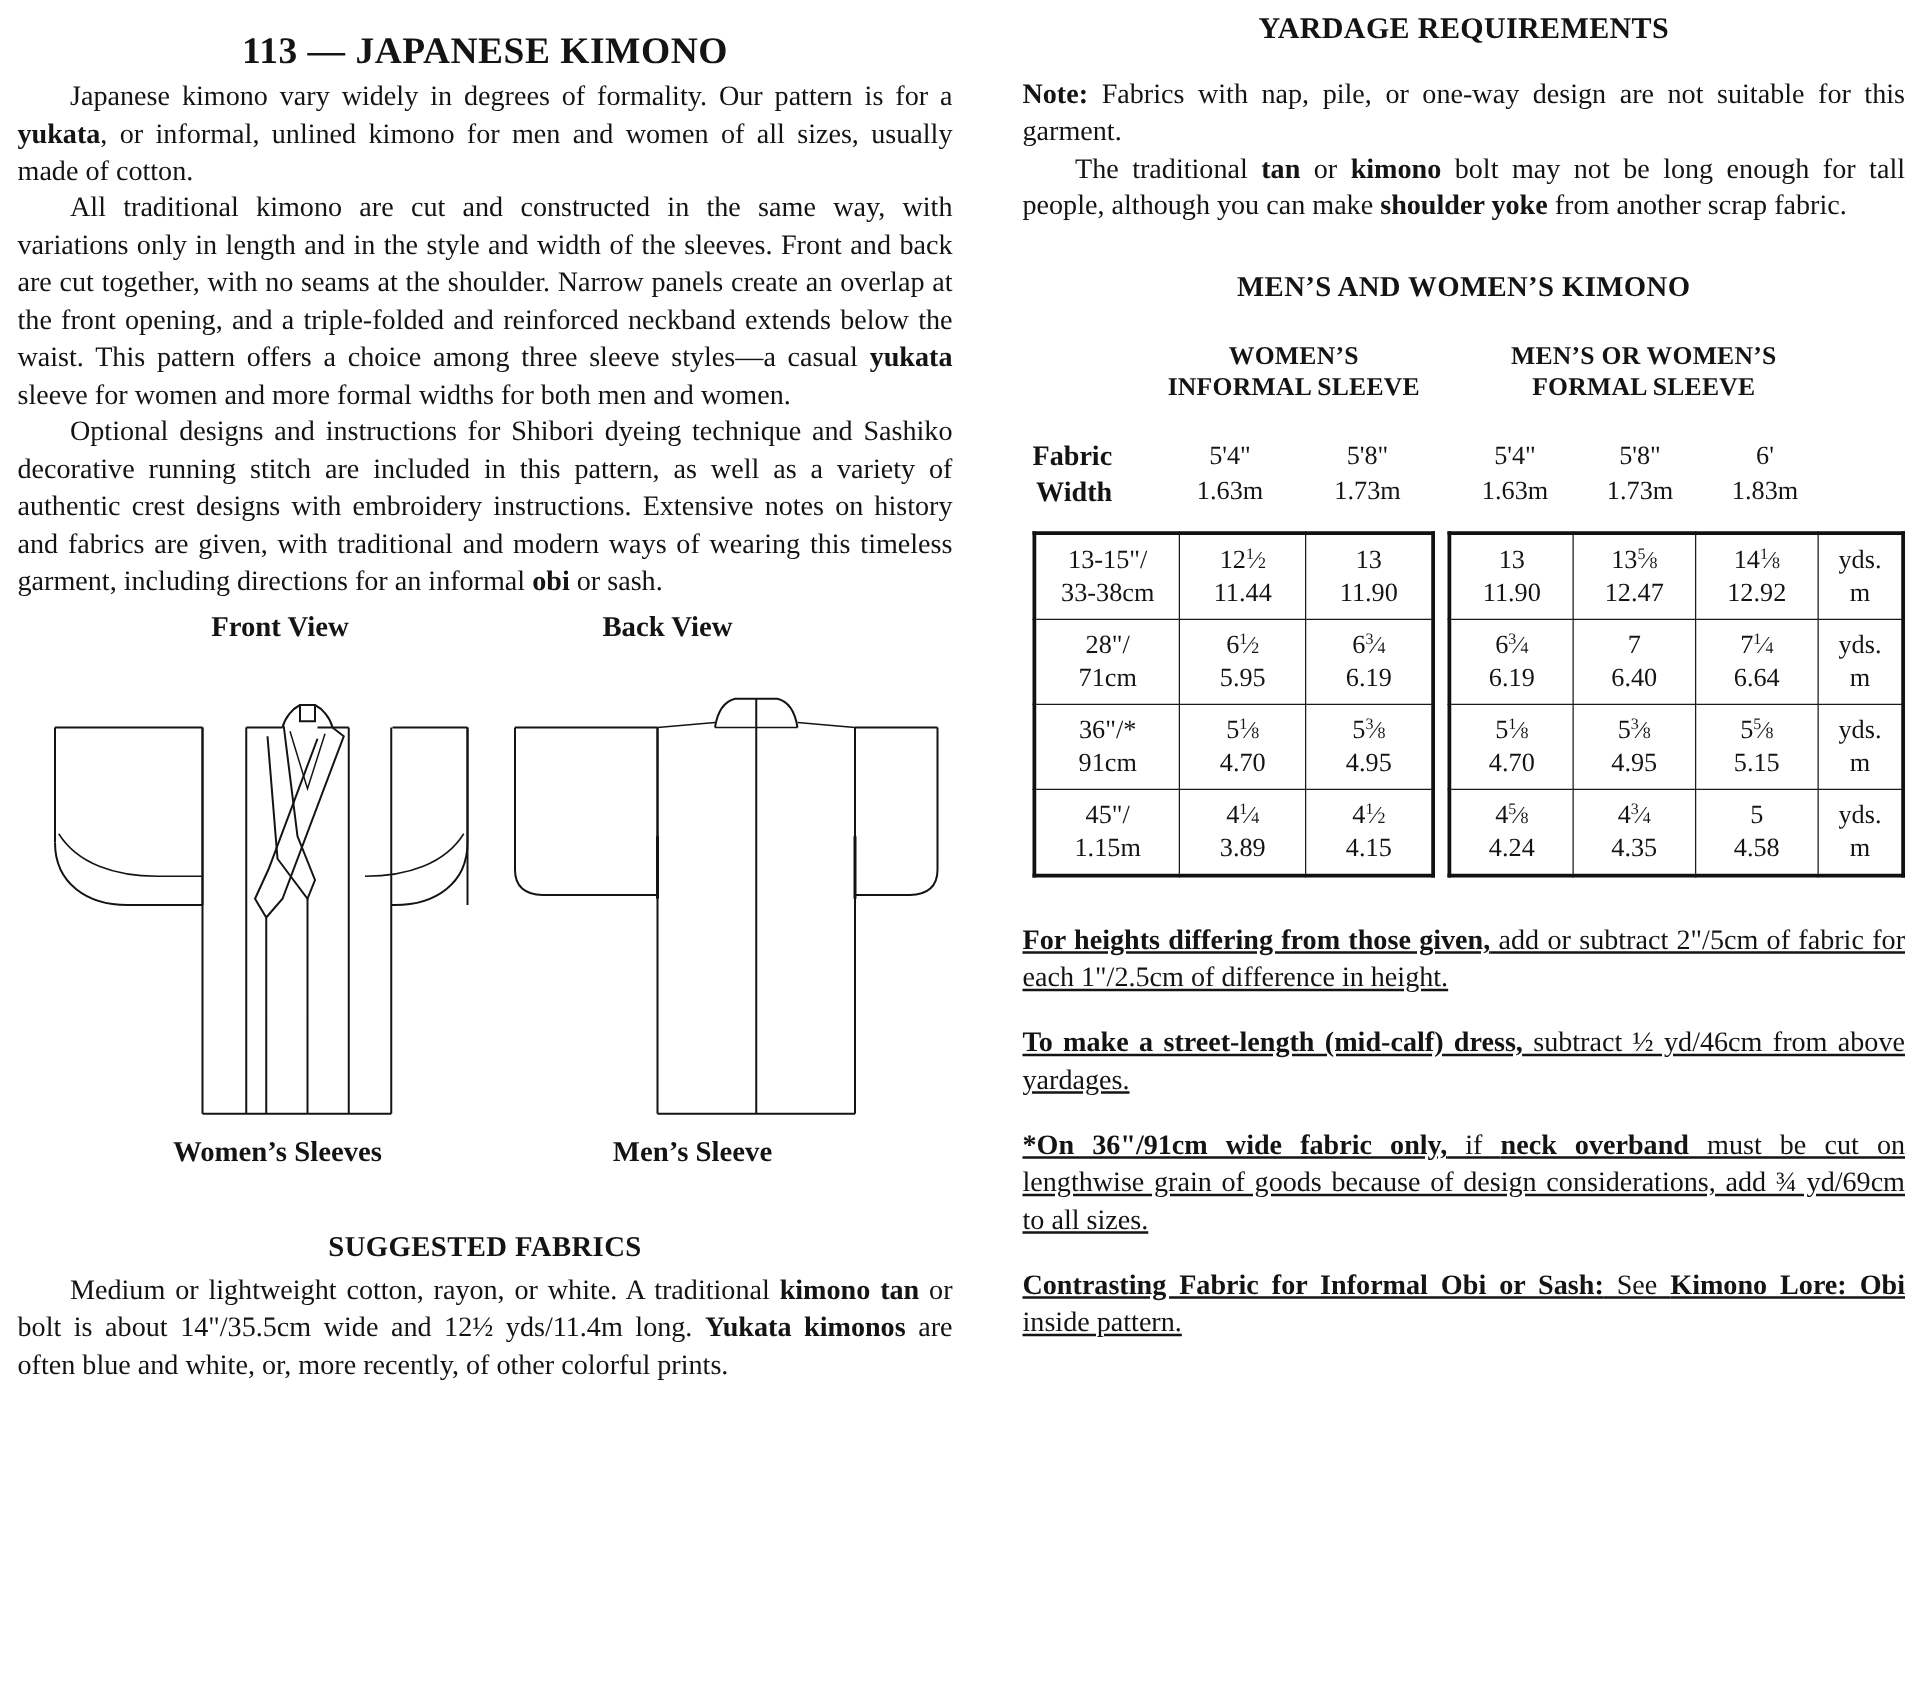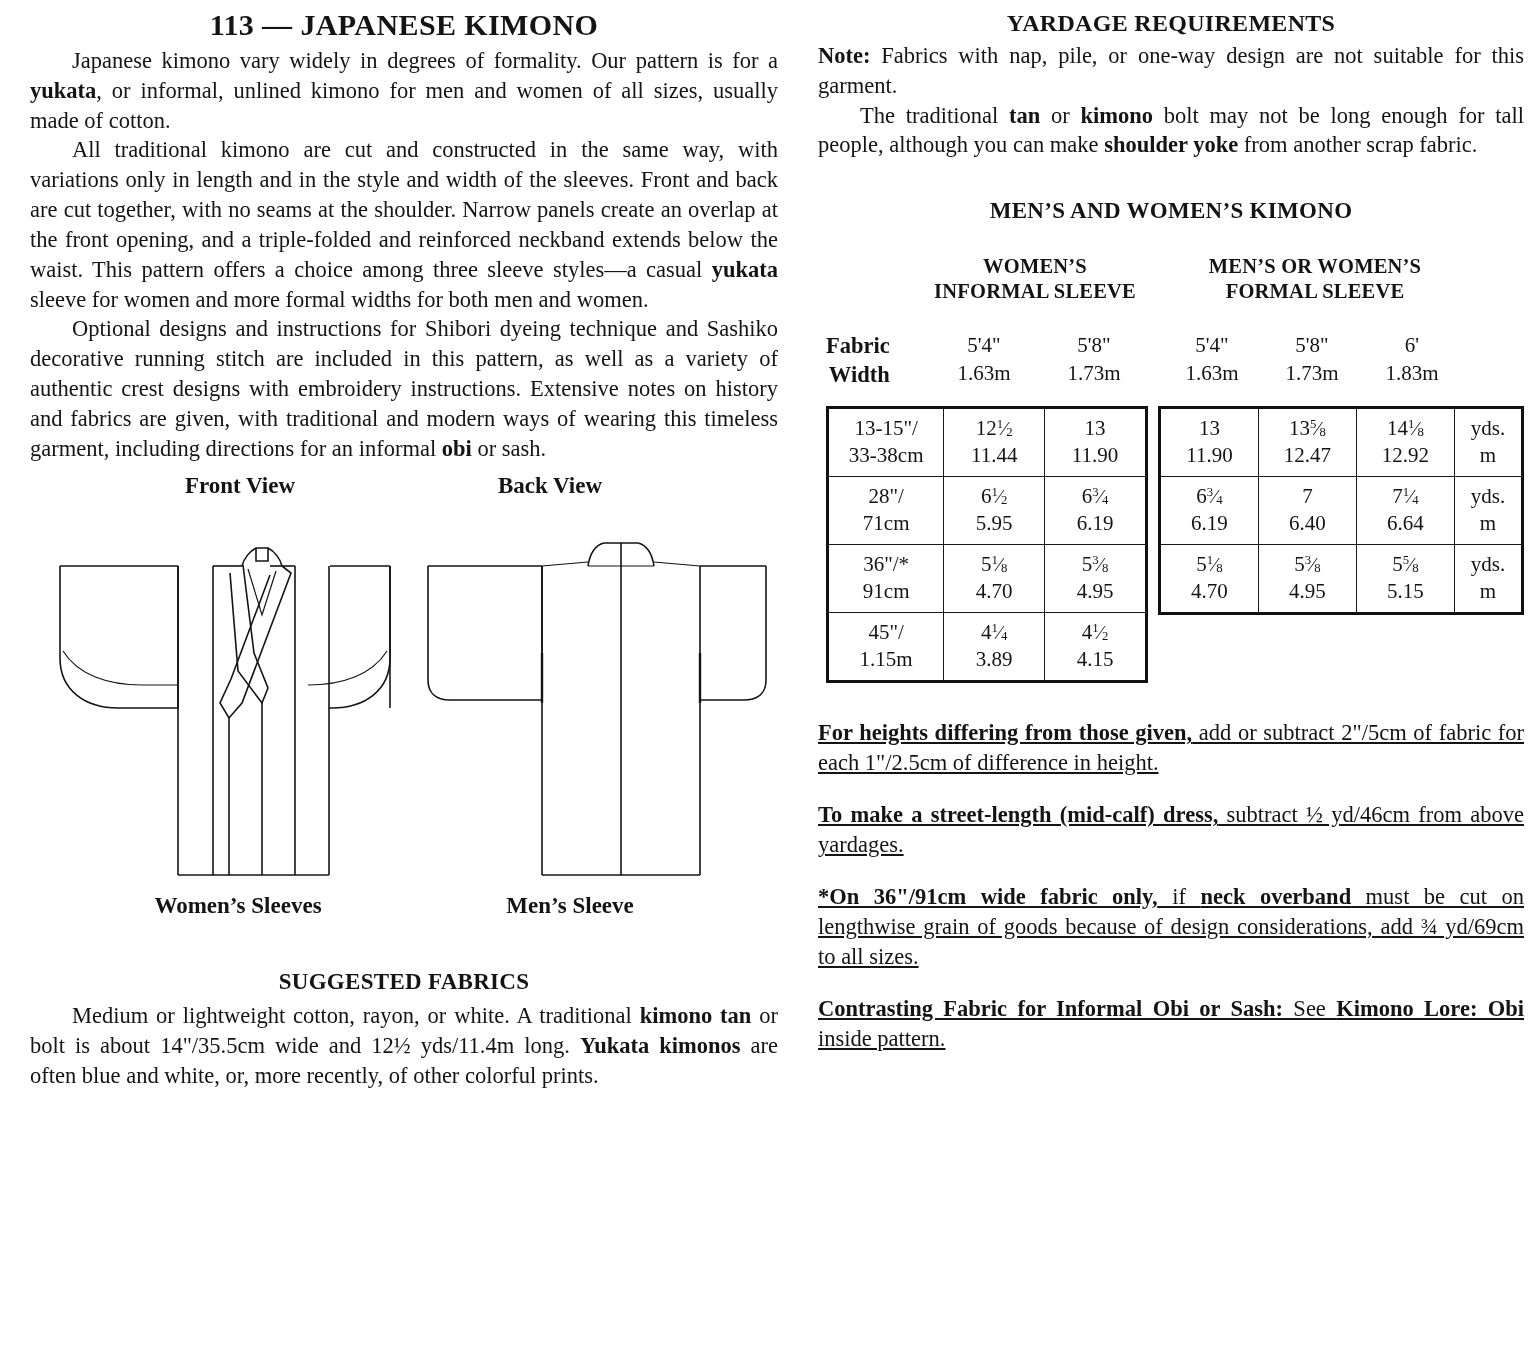--- a/index.html
+++ b/index.html
@@ -6,21 +6,21 @@
   body{
     width:1540px;height:1356px;
     font-family:"Liberation Serif","DejaVu Serif",serif;
     color:#141414;
     position:relative;
     overflow:hidden;
   }
   .page{position:relative;width:1540px;height:1356px;}
 
   
-  .col-left{position:absolute;left:14px;top:0;width:748px;margin-left:16px;}
+  .col-left{position:absolute;left:14px;top:16px;width:748px;}
   .col-right{position:absolute;left:818px;top:0;width:706px;}
 
   
   h1.doc-title{
     font-size:30px;font-weight:bold;letter-spacing:.4px;
     margin:8px 0 4px 0;text-align:center;
     font-family:"Liberation Serif","DejaVu Serif",serif;
   }
   .sect-head{
     font-size:23px;font-weight:bold;text-align:center;
@@ -199,21 +199,21 @@
     <div style="margin-top:36px;">
       <div class="sect-head">SUGGESTED FABRICS</div>
       <p class="body indent" style="margin-top:6px;"><span>Medium or lightweight cotton, rayon, or white. A traditional </span><b>kimono tan</b><span> or bolt is about 14"/35.5cm wide and 12½ yds/11.4m long. </span><b>Yukata kimonos</b><span> are often blue and white, or, more recently, of other colorful prints.</span></p>
     </div>
   </div>
 
   <div class="col-right">
 
     <div class="sect-head big" style="margin-top:10px;">YARDAGE REQUIREMENTS</div>
 
-    <p class="body" style="margin-top:4px;"><b>Note:</b><span> Fabrics with nap, pile, or one-way design are not suitable for this garment.</span></p>
+    <p class="body" style="margin-top:23px;"><b>Note:</b><span> Fabrics with nap, pile, or one-way design are not suitable for this garment.</span></p>
     <p class="body indent"><span>The traditional </span><b>tan</b><span> or </span><b>kimono</b><span> bolt may not be long enough for tall people, although you can make </span><b>shoulder yoke</b><span> from another scrap fabric.</span></p>
 
     <div class="table-block">
 
       <div class="sect-head" style="margin-top:38px;">MEN’S AND WOMEN’S KIMONO</div>
 
       <div class="grp-heads" style="margin-top:30px;">
         <div class="grp-head w">
           <div>WOMEN’S</div>
           <div>INFORMAL SLEEVE</div>
@@ -287,20 +287,26 @@
               <tr>
                 <td class="c-m1">6<span class="frac"><sup>3</sup><span class="sl">⁄</span><sub>4</sub></span><br>6.19</td>
                 <td class="c-m2">7<br>6.40</td>
                 <td class="c-m3">7<span class="frac"><sup>1</sup><span class="sl">⁄</span><sub>4</sub></span><br>6.64</td>
                 <td class="c-u unitcell">yds.<br>m</td>
               </tr>
               <tr>
                 <td class="c-m1">5<span class="frac"><sup>1</sup><span class="sl">⁄</span><sub>8</sub></span><br>4.70</td>
                 <td class="c-m2">5<span class="frac"><sup>3</sup><span class="sl">⁄</span><sub>8</sub></span><br>4.95</td>
                 <td class="c-m3">5<span class="frac"><sup>5</sup><span class="sl">⁄</span><sub>8</sub></span><br>5.15</td>
+                <td class="c-u unitcell">yds.<br>m</td>
+              </tr>
+              <tr>
+                <td class="c-m1">4<span class="frac"><sup>5</sup><span class="sl">⁄</span><sub>8</sub></span><br>4.24</td>
+                <td class="c-m2">4<span class="frac"><sup>3</sup><span class="sl">⁄</span><sub>4</sub></span><br>4.35</td>
+                <td class="c-m3">5<br>4.58</td>
                 <td class="c-u unitcell">yds.<br>m</td>
               </tr>
             </tbody>
         </table>
       </div>
 
       <div class="below-tables">
         <p class="note-p"><b>For heights differing from those given,</b><span> add or subtract 2"/5cm of fabric for each 1"/2.5cm of difference in height.</span></p>
         <p class="note-p"><b>To make a street-length (mid-calf) dress,</b><span> subtract ½ yd/46cm from above yardages.</span></p>
         <p class="note-p"><b>*On 36"/91cm wide fabric only,</b><span> if </span><b>neck overband</b><span> must be cut on lengthwise grain of goods because of design considerations, add ¾ yd/69cm to all sizes.</span></p>

